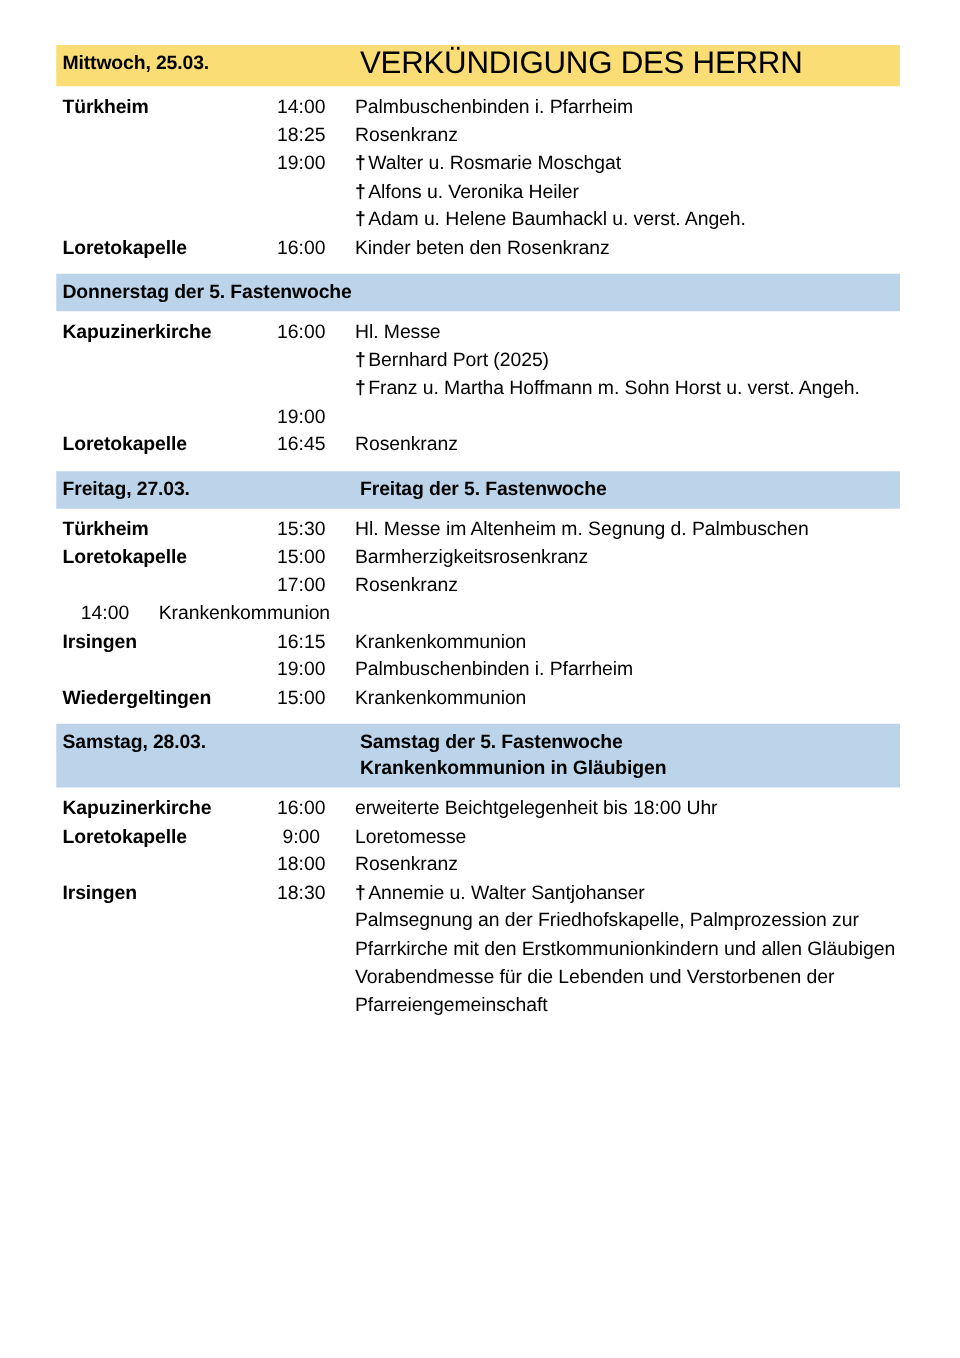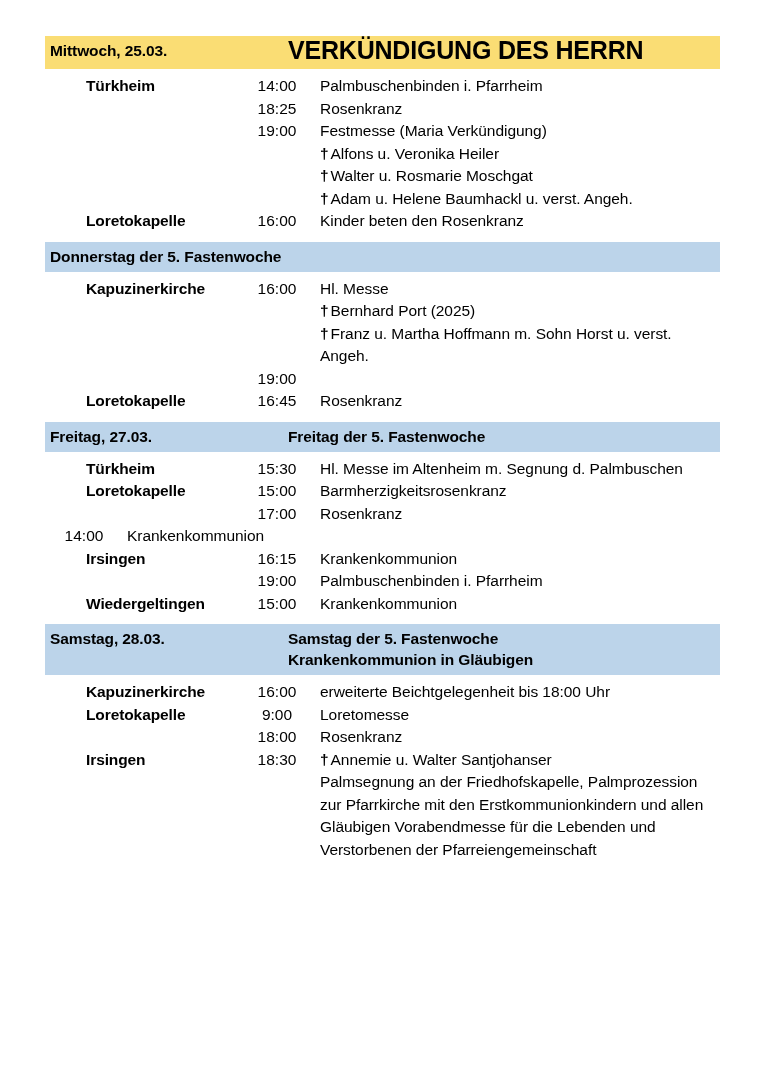--- a/index.html
+++ b/index.html
@@ -50,21 +50,21 @@
   .day-bar .day-title {
     flex: 1 1 auto;
     font-weight: bold;
     font-size: 15.5px;
     line-height: 21px;
     letter-spacing: -0.1px;
   }
   .day-bar.yellow .day-title {
     font-size: 25px;
     line-height: 28px;
-    font-weight: bold;
+    font-weight: normal;
     letter-spacing: -0.2px;
     margin-top: -4px;
   }
   .day-bar .day-title .sub {
     display: block;
   }
 
   
   .events {
     padding-top: 6px;
@@ -75,21 +75,20 @@
     align-items: flex-start;
     padding-left: 5px;
   }
   .row .place {
     flex: 0 0 157px;
     font-weight: bold;
     font-size: 15.5px;
     line-height: 22.5px;
     letter-spacing: -0.1px;
     white-space: nowrap;
-    margin-left: 36px;
   }
   .row .time {
     flex: 0 0 77px;
     text-align: center;
     font-size: 15.5px;
     line-height: 22.5px;
     padding-right: 9px;
     box-sizing: border-box;
     white-space: nowrap;
   }
@@ -133,23 +132,22 @@
             <div class="place"></div>
             <div class="time">18:25</div>
             <div class="desc">
               <span class="line">Rosenkranz</span>
             </div>
           </div>
           <div class="row">
             <div class="place"></div>
             <div class="time">19:00</div>
             <div class="desc">
-              <span class="line">Festmesse (Maria Verkündigung)</span>
+              <span class="line memorial"><span class="cross">†</span><span>Walter u. Rosmarie Moschgat</span></span>
               <span class="line memorial"><span class="cross">†</span><span>Alfons u. Veronika Heiler</span></span>
-              <span class="line memorial"><span class="cross">†</span><span>Walter u. Rosmarie Moschgat</span></span>
               <span class="line memorial"><span class="cross">†</span><span>Adam u. Helene Baumhackl u. verst. Angeh.</span></span>
             </div>
           </div>
           <div class="row">
             <div class="place">Loretokapelle</div>
             <div class="time">16:00</div>
             <div class="desc">
               <span class="line">Kinder beten den Rosenkranz</span>
             </div>
           </div>

